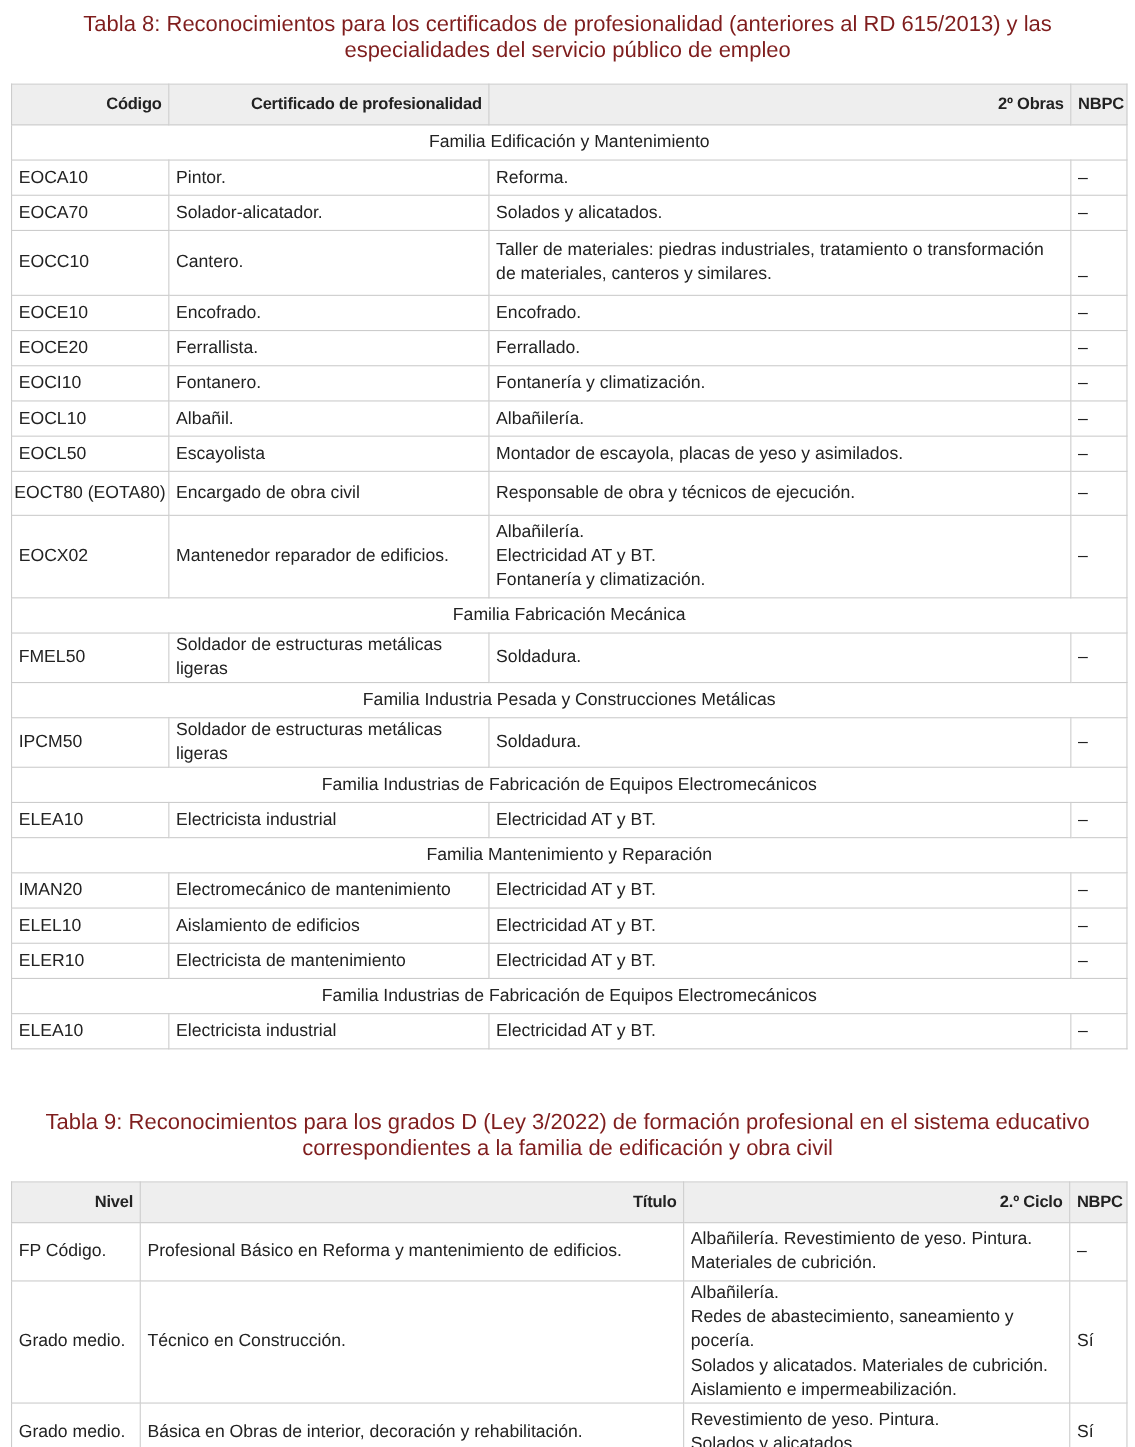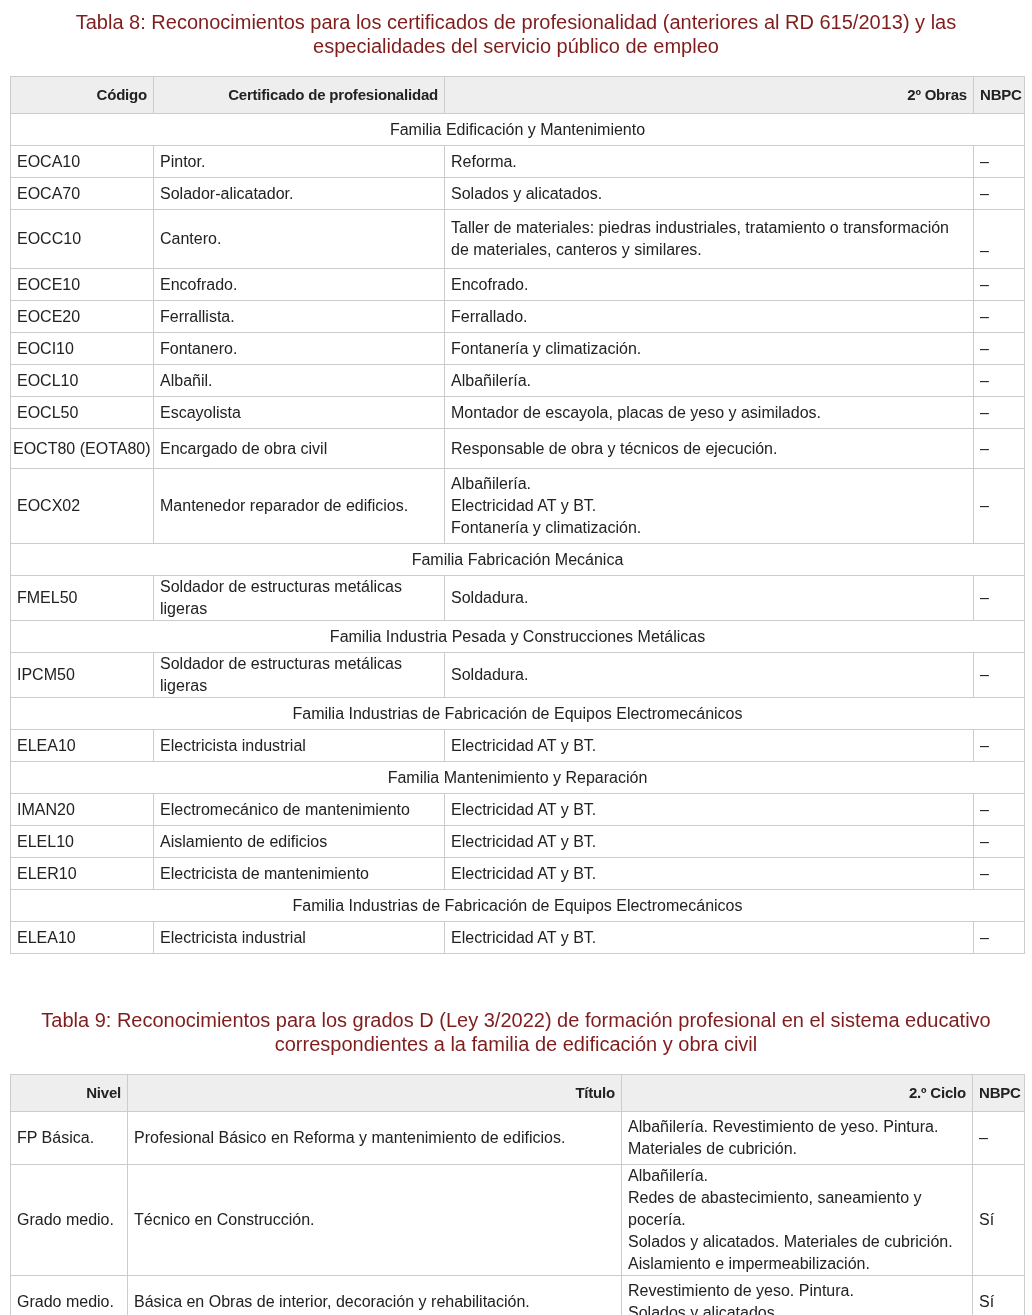--- a/index.html
+++ b/index.html
@@ -217,21 +217,21 @@
   <thead>
     <tr>
       <th>Nivel</th>
       <th>Título</th>
       <th>2.º Ciclo</th>
       <th>NBPC</th>
     </tr>
   </thead>
   <tbody>
     <tr class="row2">
-      <td>FP Básica.</td>
+      <td>FP Código.</td>
       <td>Profesional Básico en Reforma y mantenimiento de edificios.</td>
       <td class="multi">Albañilería. Revestimiento de yeso. Pintura.
 Materiales de cubrición.</td>
       <td class="center">–</td>
     </tr>
     <tr class="row4">
       <td>Grado medio.</td>
       <td>Técnico en Construcción.</td>
       <td class="multi">Albañilería.
 Redes de abastecimiento, saneamiento y pocería.

